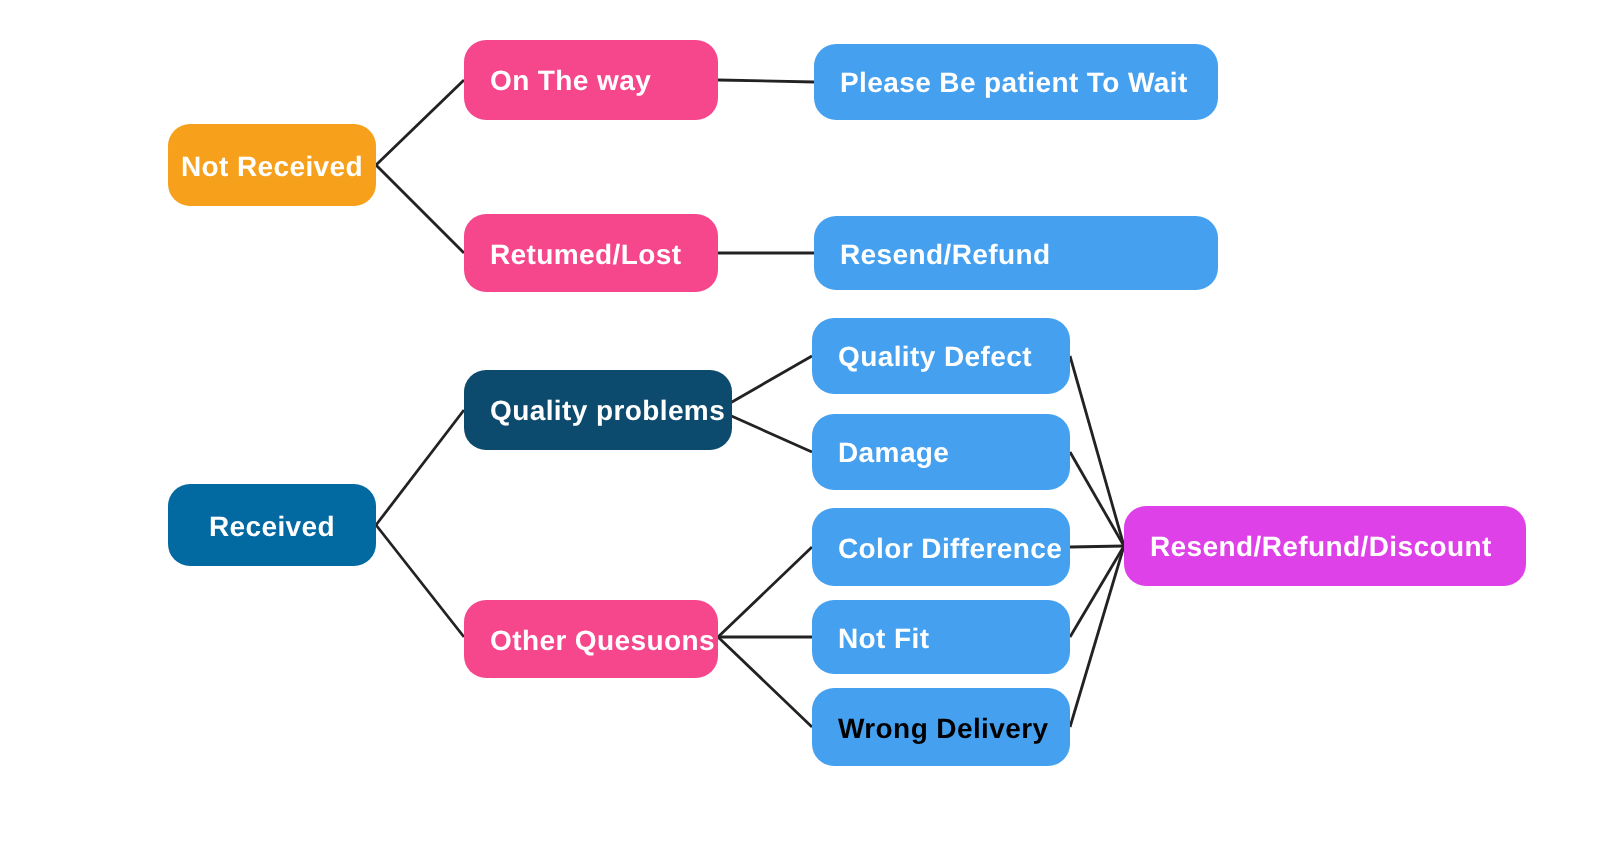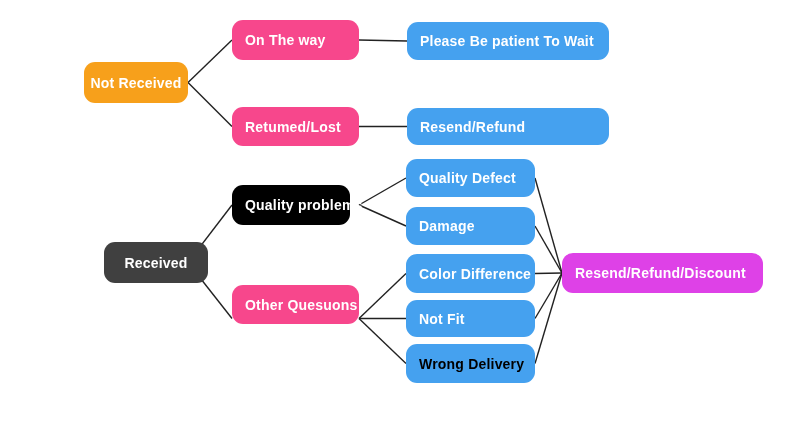--- a/index.html
+++ b/index.html
@@ -78,29 +78,29 @@
   </div>
 
   <div class="node" style="left: 407px; top: 22px; width: 202px; height: 38px; background-color: rgb(69, 161, 239); color: rgb(255, 255, 255);">
     <span>Please Be patient To Wait</span>
   </div>
 
   <div class="node" style="left: 407px; top: 108px; width: 202px; height: 37px; background-color: rgb(69, 161, 239); color: rgb(255, 255, 255);">
     <span>Resend/Refund</span>
   </div>
 
-  <div class="node center" style="left: 84px; top: 242px; width: 104px; height: 41px; background-color: #404040; color: rgb(255, 255, 255); margin-left: 20px;">
+  <div class="node center" style="left: 84px; top: 242px; width: 104px; height: 41px; background-color: #0369a1; color: rgb(255, 255, 255);">
     <span>Received</span>
   </div>
 
-  <div class="node" style="left: 232px; top: 185px; width: 118px; height: 40px; background-color: #000000; color: rgb(255, 255, 255);">
+  <div class="node" style="left: 232px; top: 185px; width: 134px; height: 40px; background-color: #0c4a6e; color: rgb(255, 255, 255);">
     <span>Quality problems</span>
   </div>
 
-  <div class="node" style="left: 232px; top: 285px; width: 127px; height: 39px; background-color: rgb(247, 71, 140); color: rgb(255, 255, 255);">
+  <div class="node" style="left: 232px; top: 300px; width: 127px; height: 39px; background-color: rgb(247, 71, 140); color: rgb(255, 255, 255);">
     <span>Other Quesuons</span>
   </div>
 
   <div class="node" style="left: 406px; top: 159px; width: 129px; height: 38px; background-color: rgb(69, 161, 239); color: rgb(255, 255, 255);">
     <span>Quality Defect</span>
   </div>
 
   <div class="node" style="left: 406px; top: 207px; width: 129px; height: 38px; background-color: rgb(69, 161, 239); color: rgb(255, 255, 255);">
     <span>Damage</span>
   </div>

